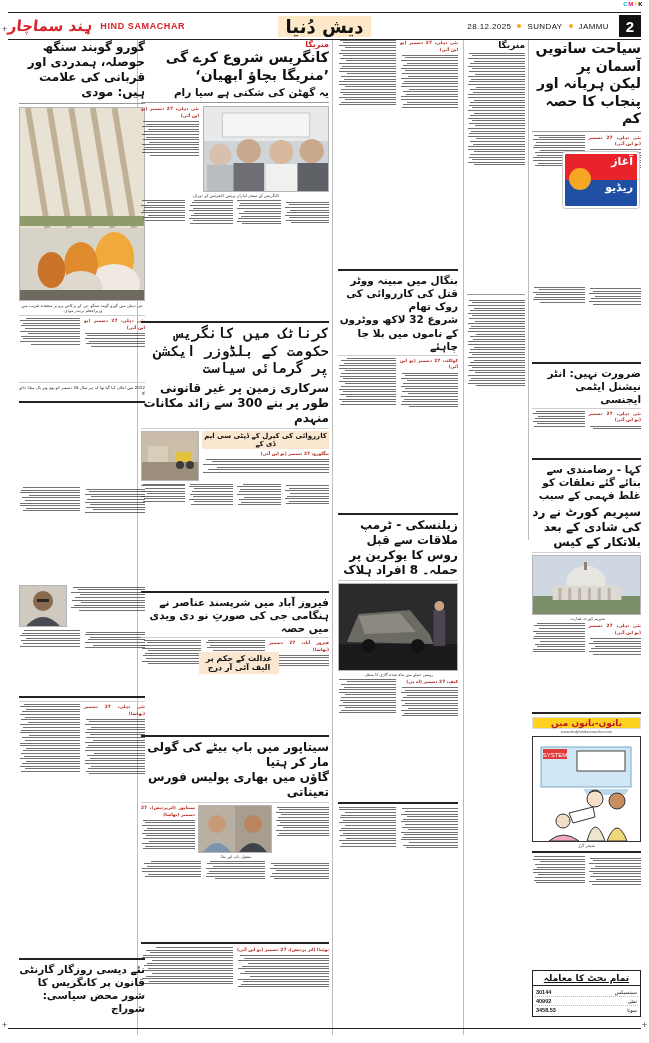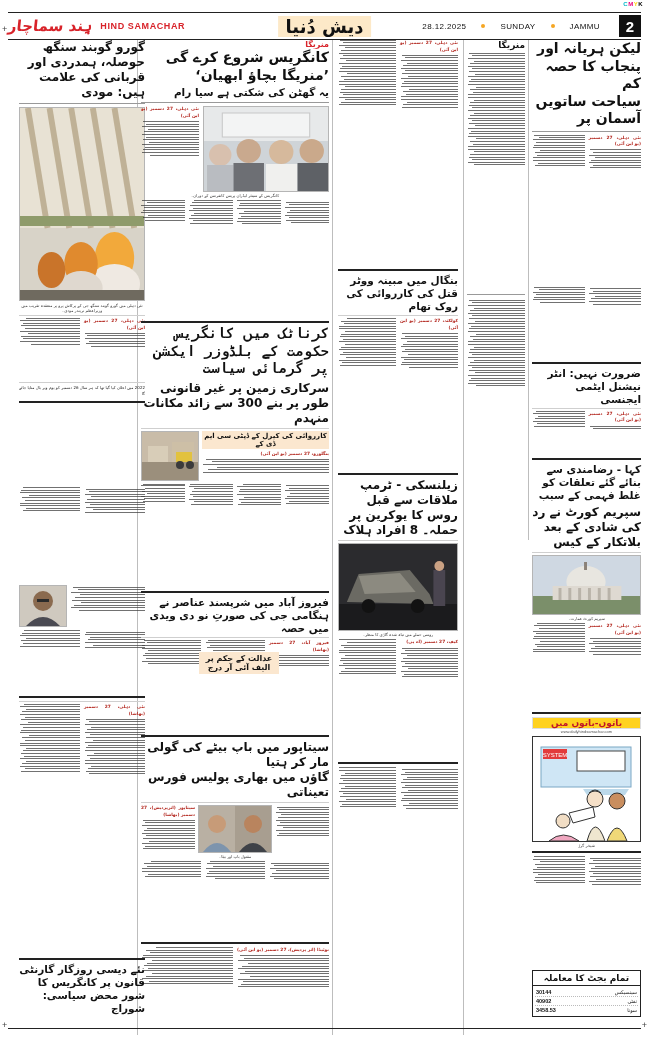--- a/index.html
+++ b/index.html
@@ -22,21 +22,21 @@
   .masthead{position:absolute;left:8px;right:8px;top:12px;height:26px;
     border-top:1px solid #222;border-bottom:1px solid #222;
     display:flex;align-items:center;}
   .logo-urdu{font-size:15px;color:#d8232a;font-weight:bold;direction:rtl;
      transform:skewX(-6deg);font-family:"DejaVu Sans",sans-serif;letter-spacing:-1px;}
   .logo-en{font-size:9px;color:#d8232a;font-weight:bold;letter-spacing:.6px;
      margin-left:8px;font-family:"Liberation Sans",sans-serif;}
   .section-title{position:absolute;left:50%;transform:translateX(-50%);
      font-size:18px;font-weight:bold;direction:rtl;background:#fde9c8;padding:0 8px;
      font-family:"DejaVu Sans",sans-serif;}
-  .mast-right{margin-left:auto;display:flex;align-items:center;gap:15px;
+  .mast-right{margin-left:auto;display:flex;align-items:center;gap:6px;
      font-size:8px;font-family:"Liberation Sans",sans-serif;letter-spacing:.4px;color:#111;}
   .dot{width:4px;height:4px;border-radius:50%;background:#f5a623;display:inline-block;}
   .pageno{width:22px;height:22px;background:#111;color:#fff;font-size:15px;font-weight:bold;
      display:flex;align-items:center;justify-content:center;font-family:"Liberation Sans",sans-serif;margin-left:4px;}
 
   
   .grid{position:absolute;left:8px;right:8px;top:40px;bottom:8px;}
   .col{position:absolute;top:0;bottom:0;}
   .vrule{position:absolute;top:0;bottom:0;width:1px;background:#bdbdbd;}
 
@@ -57,21 +57,21 @@
   .lead{color:#b3261e;font-weight:bold;}
 
   .hr{height:1px;background:#999;margin:3px 0;}
   .hr2{height:2px;background:#222;margin:3px 0;}
   .hrthin{height:1px;background:#cfcfcf;margin:2px 0;}
 
   .photo{background:#cfcfcf;position:relative;overflow:hidden;border:1px solid #b5b5b5;}
   .cap{direction:rtl;text-align:center;font-size:4px;font-family:"DejaVu Sans",sans-serif;color:#333;margin-top:1px;}
 
   .boxhl{border:1px solid #222;padding:2px 3px;direction:rtl;text-align:center;
-         font-size:9px;font-weight:bold;font-family:"DejaVu Sans",sans-serif;}
+         font-size:9px;font-weight:bold;font-family:"DejaVu Sans",sans-serif;text-decoration:underline;}
   .tintbox{background:#fbe7cf;padding:2px 4px;direction:rtl;text-align:center;
          font-size:9px;font-weight:bold;font-family:"DejaVu Sans",sans-serif;}
 
   
   .badge{position:absolute;border:2px solid #fff;box-shadow:0 0 0 1px #ccc;overflow:hidden;}
   .badge .b1{background:#e8232a;height:50%;}
   .badge .b2{background:#1f4fa3;height:50%;}
 
   
   .cartoon-head{background:#ffd21f;color:#c0162b;text-align:center;font-weight:bold;
@@ -541,20 +541,21 @@
         <div class="tline" style="width:98%"></div><div class="tline" style="width:99%"></div>
         <div class="tline" style="width:88%"></div><div class="tline" style="width:94%"></div>
         <div class="tline" style="width:97%"></div><div class="tline" style="width:92%"></div>
         <div class="tline" style="width:99%"></div><div class="tline" style="width:88%"></div>
         <div class="tline" style="width:95%"></div><div class="tline" style="width:99%"></div>
       </div>
 
       <div class="hr2"></div>
 
       <div class="hl sm" style="margin-top:3px;">بنگال میں مبینہ ووٹر قتل کی کارروائی کی روک تھام</div>
+      <div class="hl sm">شروع 32 لاکھ ووٹروں کے ناموں میں بلا جا چاہئے</div>
       <div class="hrthin"></div>
       <div class="body c2 tblock" style="height:152px;">
         <span class="lead">کولکتہ، 27 دسمبر (یو این آئی)</span>
         <div class="tline" style="width:97%"></div><div class="tline" style="width:92%"></div>
         <div class="tline" style="width:99%"></div><div class="tline" style="width:88%"></div>
         <div class="tline" style="width:95%"></div><div class="tline" style="width:99%"></div>
         <div class="tline" style="width:91%"></div><div class="tline" style="width:97%"></div>
         <div class="tline" style="width:86%"></div><div class="tline" style="width:99%"></div>
         <div class="tline" style="width:93%"></div><div class="tline" style="width:96%"></div>
         <div class="tline" style="width:99%"></div><div class="tline" style="width:84%"></div>
@@ -722,38 +723,47 @@
           <div class="tline" style="width:99%"></div>
         <div class="tline" style="width:93%"></div>
           <div class="tline" style="width:96%"></div>
         <div class="tline" style="width:99%"></div>
           <div class="tline" style="width:84%"></div>
       </div>
     </div>
 
     <div class="col" style="left:524px;width:109px;">
 
+      <div class="hl big">سیاحت ساتویں آسمان پر</div>
       <div class="hl big">لیکن ہریانہ اور پنجاب کا حصہ کم</div>
-      <div class="hl big">سیاحت ساتویں آسمان پر</div>
       <div class="hr"></div>
 
       <div class="body c2 tblock" style="height:96px;margin-top:2px;">
         <span class="lead">نئی دہلی، 27 دسمبر (یو این آئی)</span>
         <div class="tline" style="width:97%"></div><div class="tline" style="width:92%"></div>
         <div class="tline" style="width:99%"></div><div class="tline" style="width:88%"></div>
         <div class="tline" style="width:95%"></div><div class="tline" style="width:99%"></div>
         <div class="tline" style="width:91%"></div><div class="tline" style="width:97%"></div>
         <div class="tline" style="width:86%"></div><div class="tline" style="width:99%"></div>
         <div class="tline" style="width:93%"></div><div class="tline" style="width:96%"></div>
         <div class="tline" style="width:99%"></div><div class="tline" style="width:84%"></div>
         <div class="tline" style="width:95%"></div><div class="tline" style="width:90%"></div>
         <div class="tline" style="width:98%"></div><div class="tline" style="width:99%"></div>
         <div class="tline" style="width:88%"></div><div class="tline" style="width:94%"></div>
       </div>
 
+      <div class="badge" style="position:absolute;right:2px;top:112px;width:72px;height:52px;border-radius:3px;">
+        <div class="b1" style="position:relative;">
+          <span style="position:absolute;right:4px;top:1px;color:#fff;font-size:11px;font-weight:bold;direction:rtl;font-family:'DejaVu Sans',sans-serif;">آغاز</span>
+        </div>
+        <div class="b2" style="position:relative;">
+          <span style="position:absolute;right:4px;top:1px;color:#fff;font-size:11px;font-weight:bold;direction:rtl;font-family:'DejaVu Sans',sans-serif;">ریڈیو</span>
+        </div>
+        <div style="position:absolute;left:4px;top:14px;width:22px;height:22px;border-radius:50%;background:#f5a623;"></div>
+      </div>
 
       <div class="body c2 tblock" style="height:72px;margin-top:56px;">
         <div class="tline" style="width:97%"></div>
           <div class="tline" style="width:92%"></div>
         <div class="tline" style="width:99%"></div>
           <div class="tline" style="width:88%"></div>
         <div class="tline" style="width:95%"></div>
           <div class="tline" style="width:99%"></div>
         <div class="tline" style="width:91%"></div>
           <div class="tline" style="width:97%"></div>

